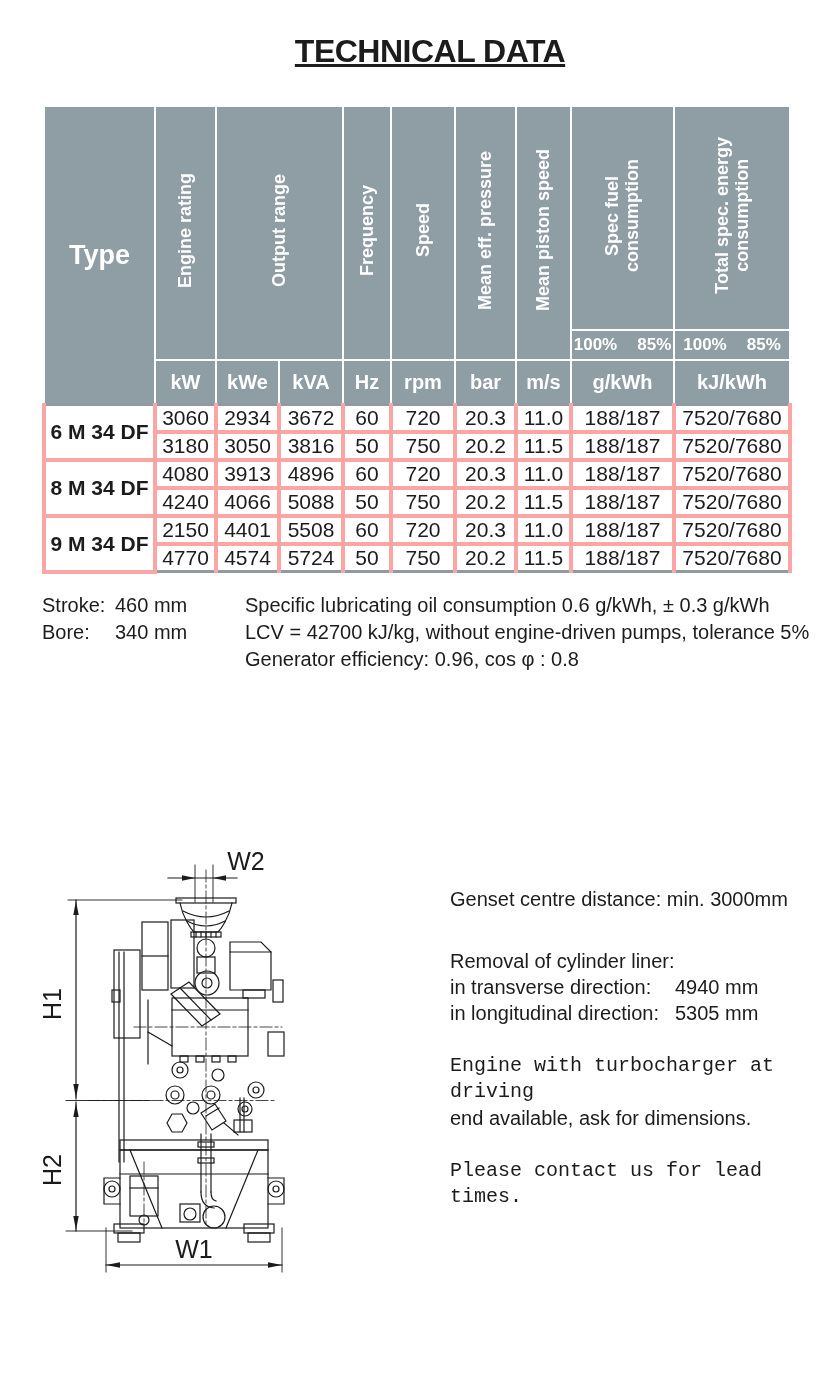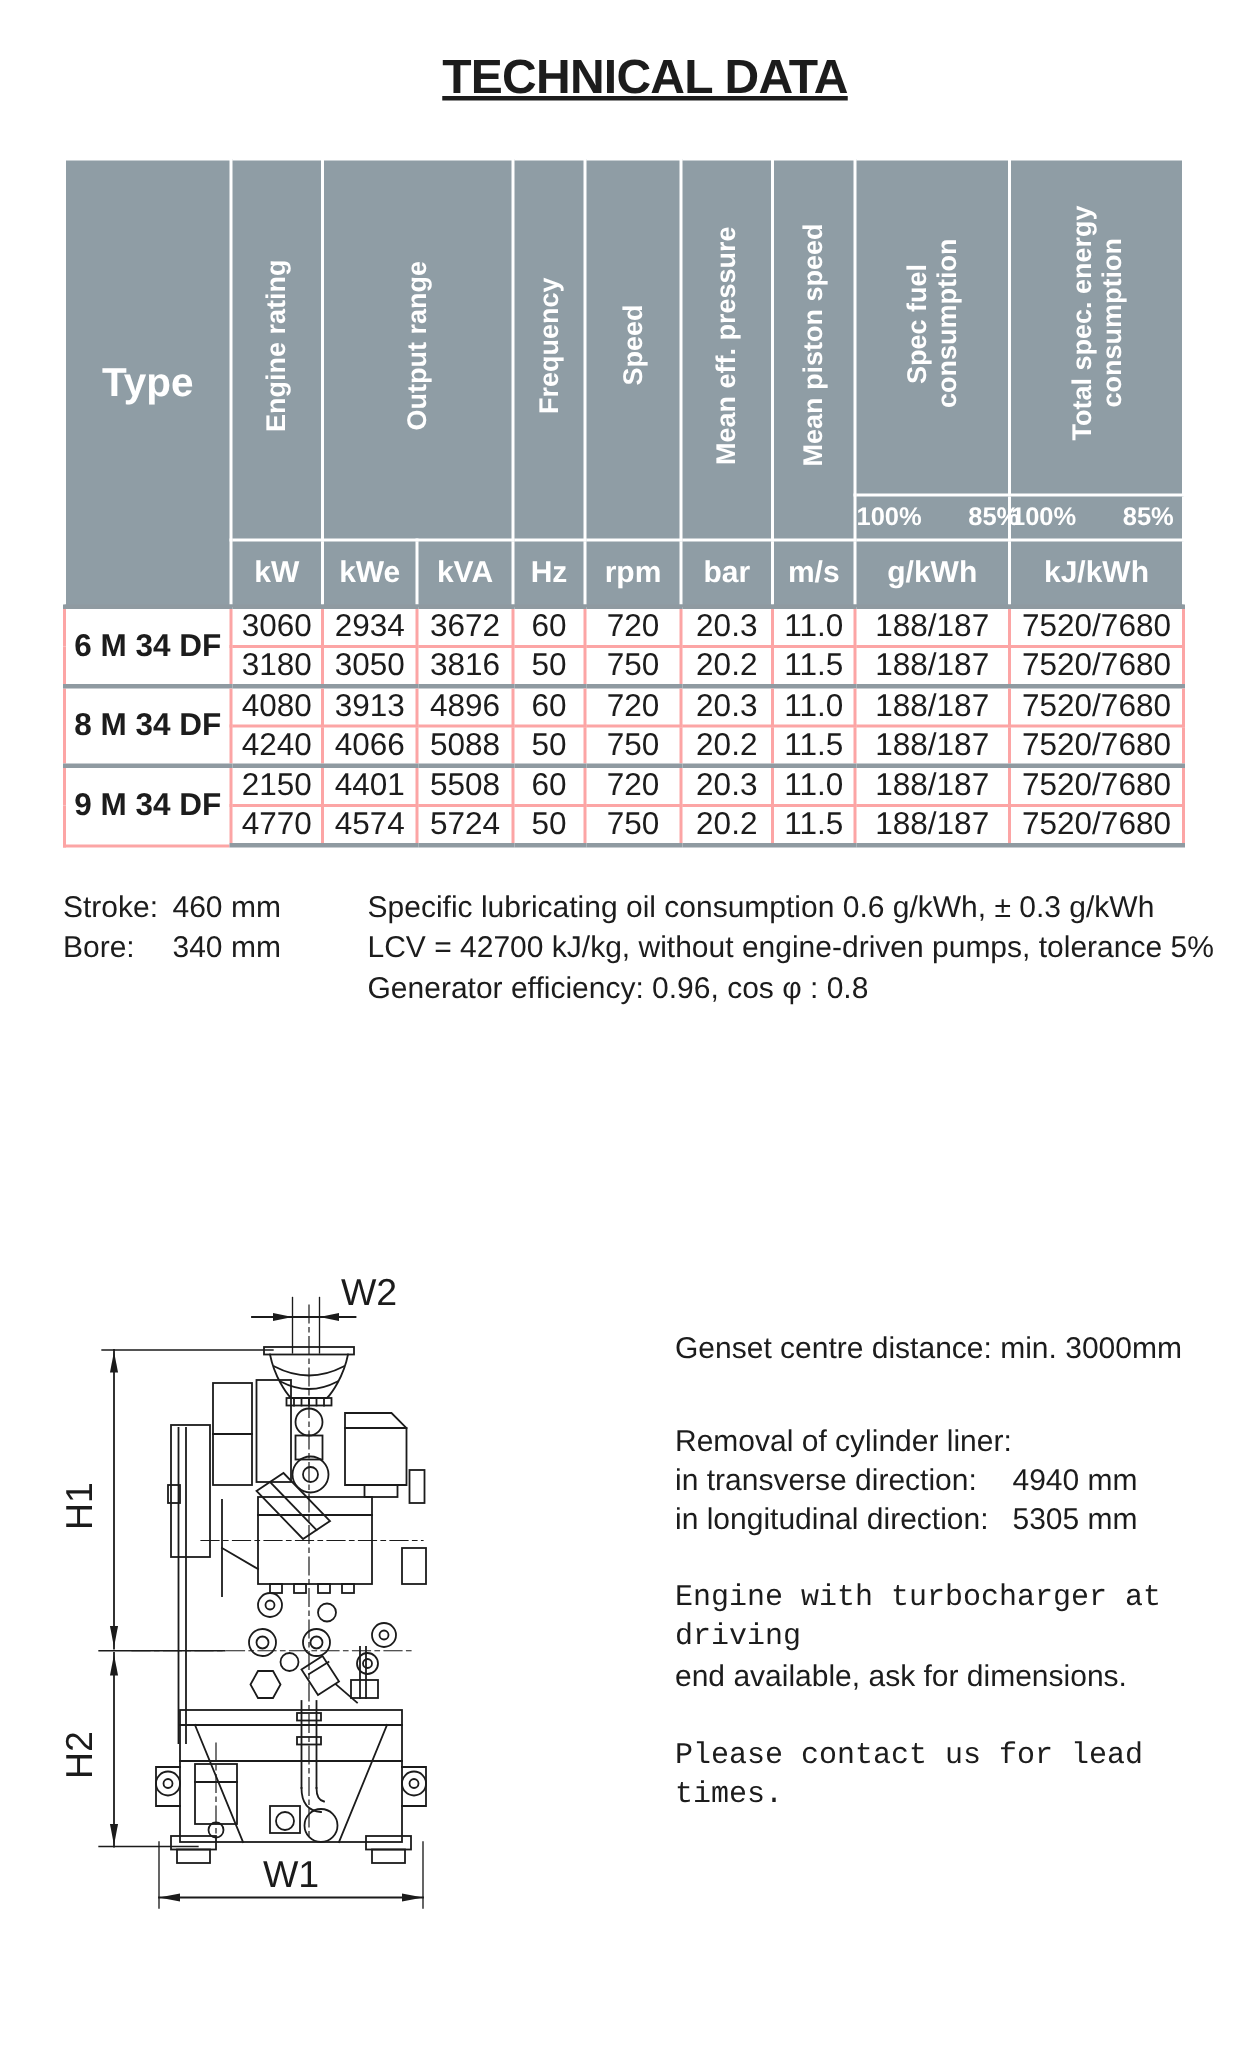--- a/index.html
+++ b/index.html
@@ -25,24 +25,24 @@
   .row-tall th { height:222px; }
   .load-row th { height:28px; border-top:0 none; font-size:17px; }
   .tall-split { border-bottom:0 none !important; }
   .units-row th { height:42px; font-size:20px; }
   .type-head { font-size:27px; }
   .vhead { font-size:18px; }
   .vtext {
     display:inline-block; writing-mode:vertical-rl; transform:rotate(180deg);
     white-space:pre-line; line-height:1.12; letter-spacing:0;
   }
-  .load-pair { display:flex; gap:31px; }
+  .load-pair { display:flex; justify-content:center; gap:20px; }
   table.tech td {
     background:#ffffff; height:22px; font-size:21px;
-    border:2px solid #fca5a5;
+    border:4px solid #fca5a5;
   }
   td.type-cell { font-weight:700; font-size:21px; border-left:3px solid #8f9aa1; }
   td.last-col { border-right:3px solid #8f9aa1;margin-top:16px; }
   tr.grp td { border-top:3px solid #8f9aa1; }
   tr.last-row td { border-bottom:3px solid #8f9aa1; }
   
   .notes-left { position:absolute; left:42px; top:592px; font-size:20px; line-height:27px; }
   .notes-left .lbl { display:inline-block; width:73px; }
   .notes-right { position:absolute; left:245px; top:592px; font-size:20px; line-height:27px; }
   

